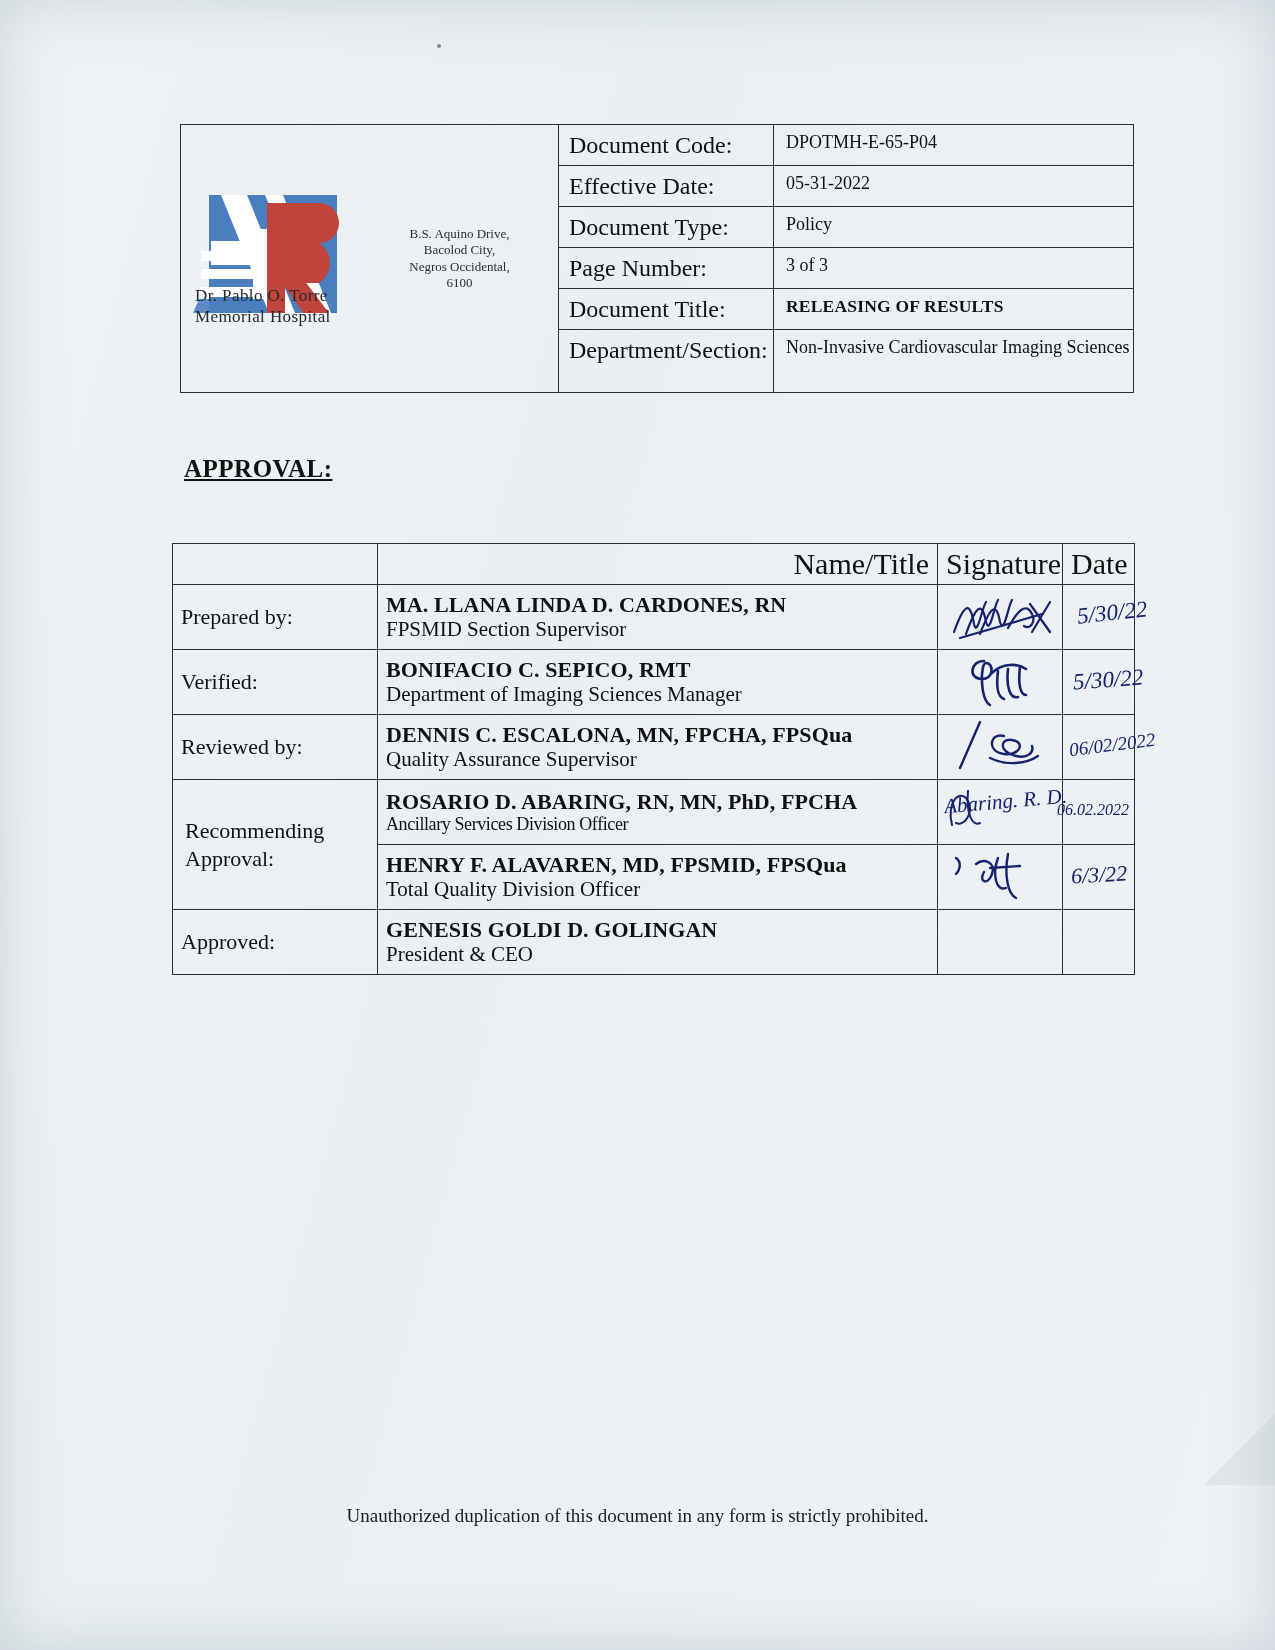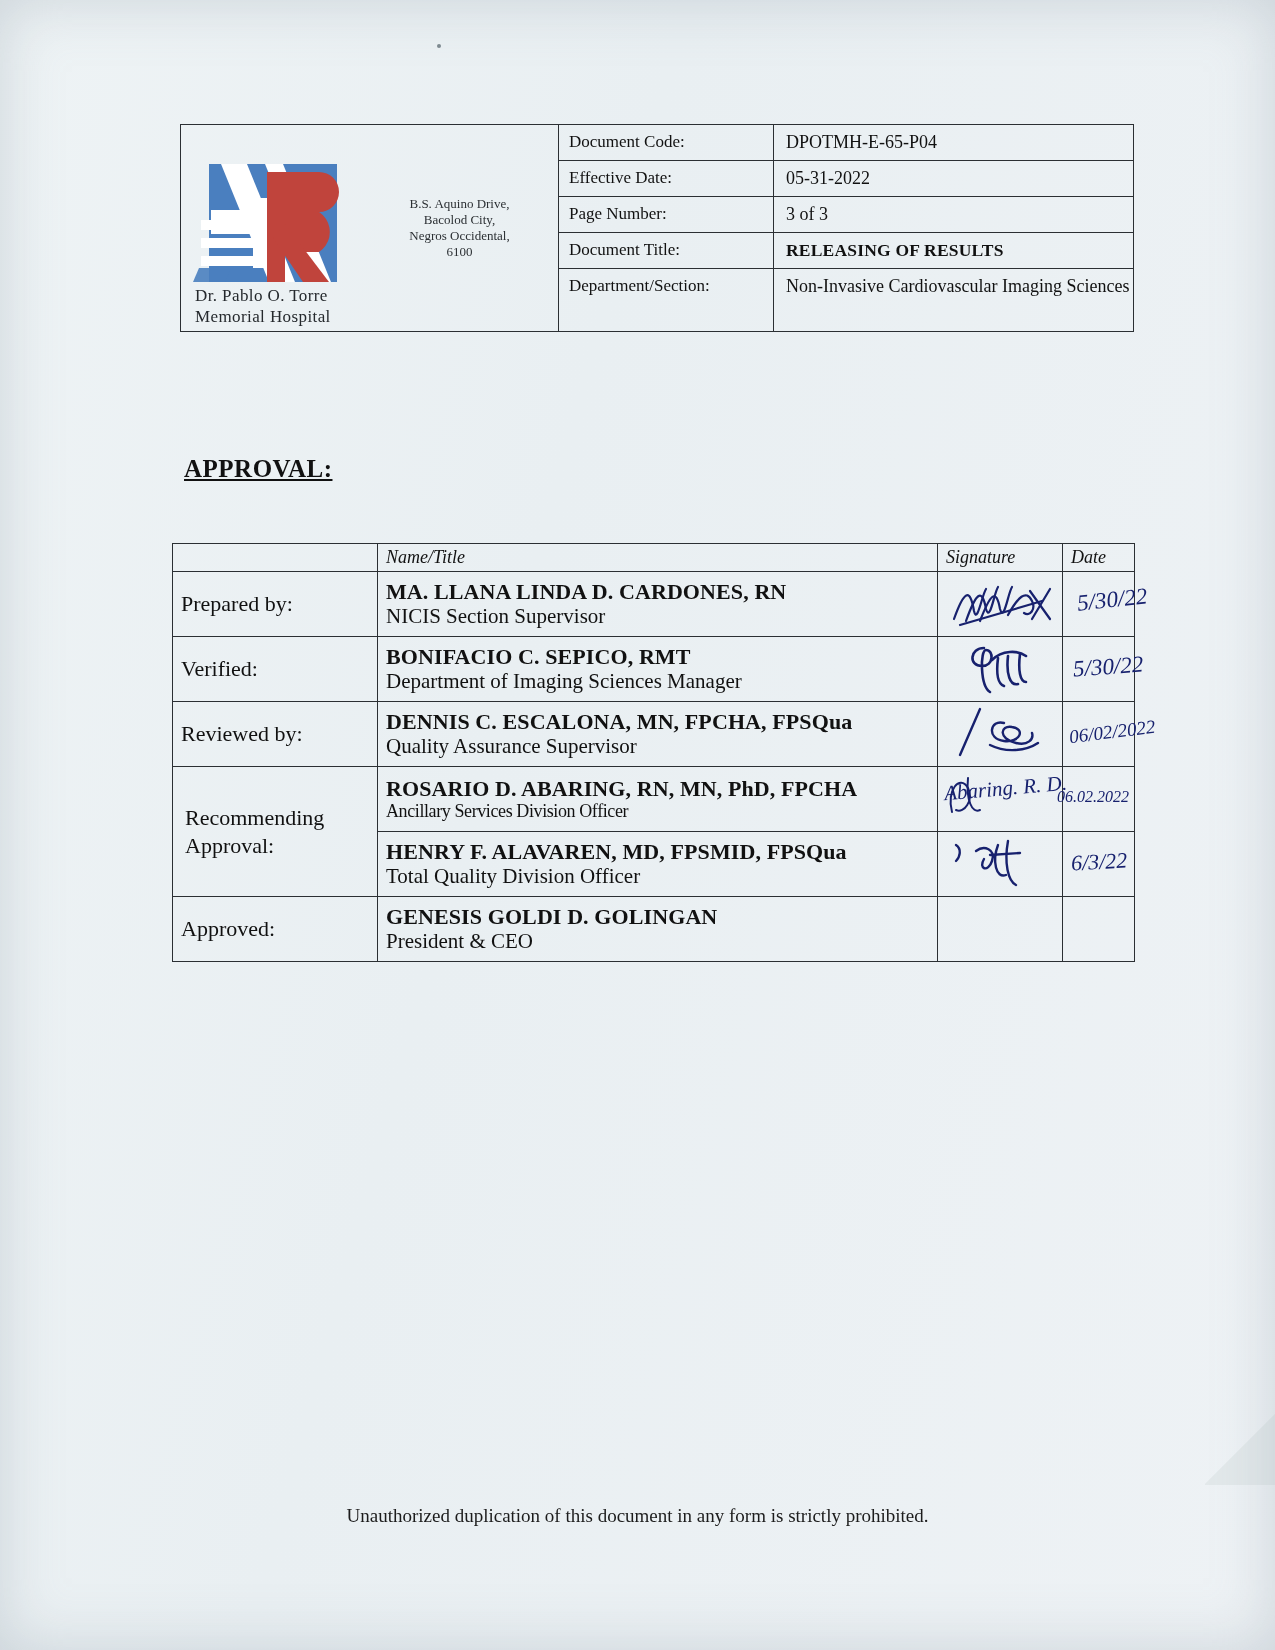--- a/index.html
+++ b/index.html
@@ -73,21 +73,21 @@
   }
   .info-row {
     display: flex;
     border-bottom: 1.2px solid #2b2f33;
     min-height: 35px;
   }
   .info-row:last-child { border-bottom: none; }
   .info-label {
     width: 215px;
     padding: 7px 0 6px 10px;
-    font-size: 17px;
+    font-size: 24px;
     box-sizing: border-box;
     border-right: 1.2px solid #2b2f33;
   }
   .info-value {
     flex: 1;
     padding: 7px 0 6px 12px;
     font-size: 18px;
     box-sizing: border-box;
   }
   .info-value.bold { font-weight: bold; font-size: 17.5px; letter-spacing: .2px; }
@@ -118,24 +118,23 @@
     vertical-align: middle;
     padding: 3px 8px;
     font-weight: normal;
   }
   .col-role { width: 205px; }
   .col-name { width: 560px; }
   .col-sig  { width: 125px; }
   .col-date { width: 72px; }
 
   .hdr {
-    text-align: left;
-    font-size: 18px;
+    text-align: right;
+    font-size: 30px;
     padding: 4px 0 6px 0;
-    font-style: italic;
   }
   .role {
     font-size: 22px;
     padding-left: 10px;
   }
   .nm {
     font-size: 22px;
     font-weight: bold;
     letter-spacing: .1px;
     line-height: 1.15;
@@ -241,20 +240,24 @@
       <div class="info-row">
         <div class="info-label">Document Code:</div>
         <div class="info-value">DPOTMH-E-65-P04</div>
       </div>
 
       <div class="info-row">
         <div class="info-label">Effective Date:</div>
         <div class="info-value">05-31-2022</div>
       </div>
 
+      <div class="info-row">
+        <div class="info-label">Document Type:</div>
+        <div class="info-value">Policy</div>
+      </div>
 
       <div class="info-row">
         <div class="info-label">Page Number:</div>
         <div class="info-value">3 of 3</div>
       </div>
 
       <div class="info-row">
         <div class="info-label">Document Title:</div>
         <div class="info-value bold">RELEASING OF RESULTS</div>
       </div>
@@ -281,21 +284,21 @@
         <td class="hdr"></td>
         <td class="hdr">Name/Title</td>
         <td class="hdr">Signature</td>
         <td class="hdr">Date</td>
       </tr>
 
       <tr>
         <td class="role">Prepared by:</td>
         <td class="cell-pad">
           <div class="nm">MA. LLANA LINDA D. CARDONES, RN</div>
-          <div class="ti">NICIS Section Supervisor</div>
+          <div class="ti">FPSMID Section Supervisor</div>
         </td>
         <td>
           <div class="sig-box" style="height:58px">
             <svg viewBox="0 0 120 58" width="120" height="58" aria-hidden="true">
               <g fill="none" stroke="#17216e" stroke-width="2.2" stroke-linecap="round">
                 <path d="M8 44 C18 16, 24 12, 28 36 C31 50, 36 20, 40 14"></path>
                 <path d="M20 46 C30 18, 36 12, 40 34 C44 48, 48 18, 52 12"></path>
                 <path d="M34 46 C44 20, 50 12, 54 34 C58 48, 62 18, 66 12"></path>
                 <path d="M62 40 C72 22, 80 14, 86 26 C90 34, 84 42, 78 38"></path>
                 <path d="M84 16 L104 44"></path>

